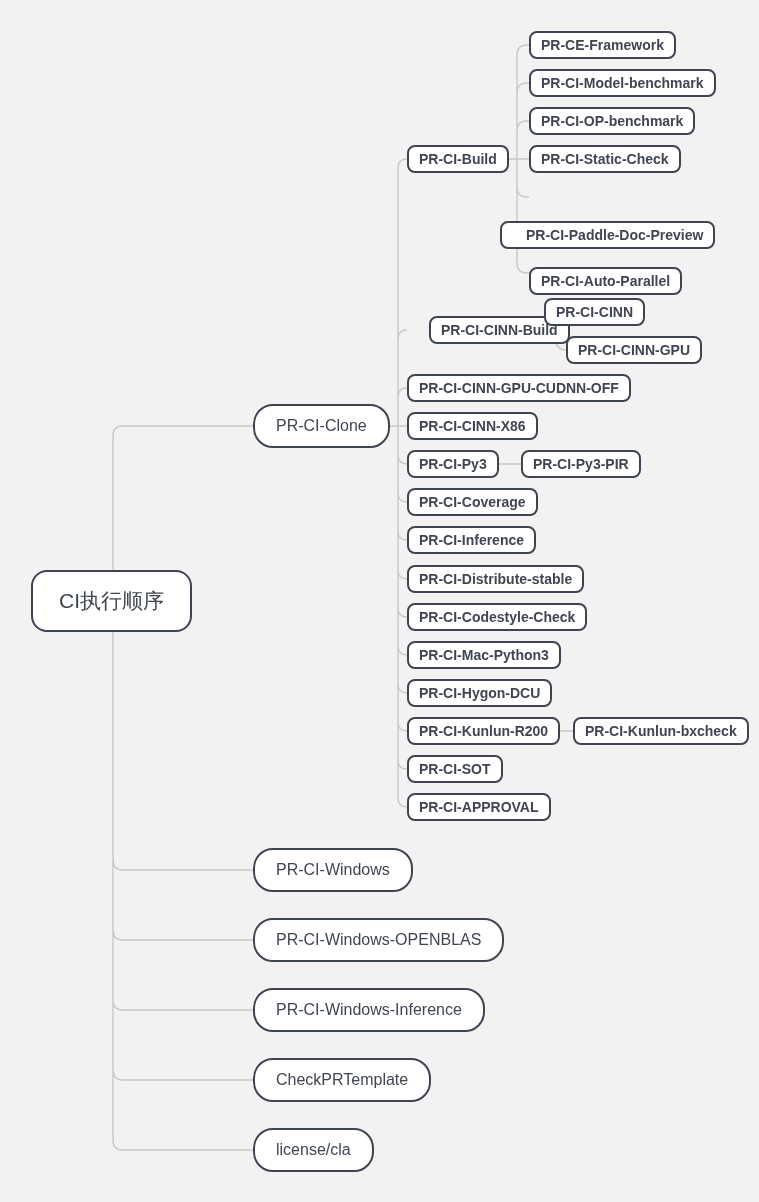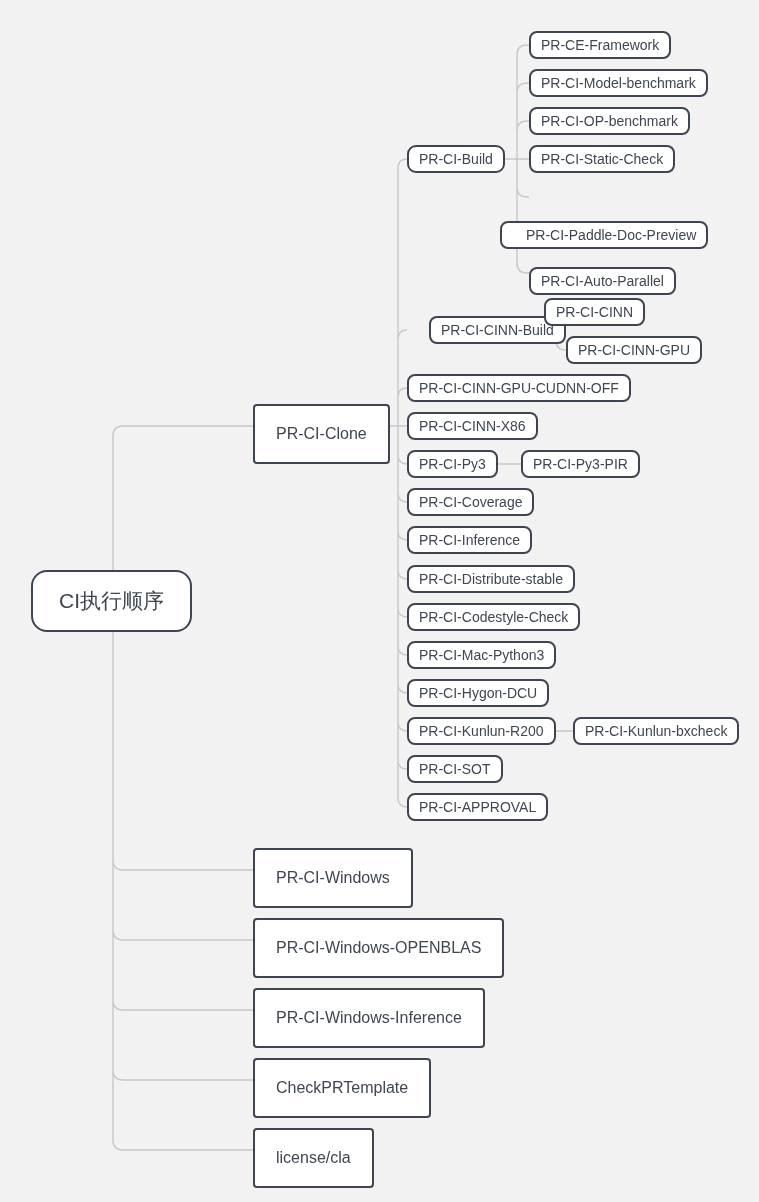--- a/index.html
+++ b/index.html
@@ -29,43 +29,44 @@
     color: var(--node-text, #3f4651);
     cursor: pointer;
   }
   .lvl0 {
     height: 62px;
     padding: 0 26px;
     font-size: 21px;
     border-radius: 16px;
   }
   .lvl1 {
-    height: 60px;
+    height: 44px;
     padding: 0 21px;
     font-size: 16px;
-    border-radius: 4px;
+    border-radius: 20px;
   }
   .lvl2 {
     height: 28px;
     padding: 0 10px;
     font-size: 14px;
     border-radius: 8px;
+    font-weight: bold;
   }
 </style>
 </head>
 <body>
 
 <div id="stage">
   <svg id="connectors" xmlns="http://www.w3.org/2000/svg" width="759" height="1202" viewBox="0 0 759 1202">
       <path d="M 113 570 L 113 436 M 113 436 Q 113 426 123 426 L 253 426 M 113 632 L 113 1140 M 113 860 Q 113 870 123 870 L 253 870 M 113 930 Q 113 940 123 940 L 253 940 M 113 1000 Q 113 1010 123 1010 L 253 1010 M 113 1070 Q 113 1080 123 1080 L 253 1080 M 113 1140 Q 113 1150 123 1150 L 253 1150 M 390 426 L 398 426 M 398 168 Q 398 159 407 159 L 407 159 M 398 339 Q 398 330 407 330 L 407 330 M 398 397 Q 398 388 407 388 L 407 388 M 398 426 L 407 426 M 398 455 Q 398 464 407 464 L 407 464 M 398 493 Q 398 502 407 502 L 407 502 M 398 531 Q 398 540 407 540 L 407 540 M 398 570 Q 398 579 407 579 L 407 579 M 398 608 Q 398 617 407 617 L 407 617 M 398 646 Q 398 655 407 655 L 407 655 M 398 684 Q 398 693 407 693 L 407 693 M 398 722 Q 398 731 407 731 L 407 731 M 398 760 Q 398 769 407 769 L 407 769 M 398 798 Q 398 807 407 807 L 407 807 M 398 168 L 398 798 M 505 159 L 517 159 M 517 55 Q 517 45 527 45 L 529 45 M 517 93 Q 517 83 527 83 L 529 83 M 517 131 Q 517 121 527 121 L 529 121 M 517 159 L 529 159 M 517 187 Q 517 197 527 197 L 529 197 M 517 225 Q 517 235 527 235 L 529 235 M 517 263 Q 517 273 527 273 L 529 273 M 517 55 L 517 263 M 544 330 L 556 330 M 556 322 Q 556 312 566 312 L 566 312 M 556 340 Q 556 350 566 350 L 566 350 M 556 322 L 556 340 M 498 464 L 521 464 M 521 464 L 521 464 M 556 731 L 573 731 M 573 731 L 573 731" fill="none" stroke="#c8c8c8" stroke-width="1.4"></path>
     </svg>
 
 <div class="node lvl0" style="left: 31px; top: 570px;">CI执行顺序</div>
     <div class="node lvl1" style="left: 253px; top: 404px;">PR-CI-Clone</div>
-    <div class="node lvl2" style="left: 407px; top: 145px; border-radius: 9px;">PR-CI-Build</div>
+    <div class="node lvl2" style="left: 407px; top: 145px;">PR-CI-Build</div>
     <div class="node lvl2" style="left: 529px; top: 31px;">PR-CE-Framework</div>
     <div class="node lvl2" style="left: 529px; top: 69px;">PR-CI-Model-benchmark</div>
     <div class="node lvl2" style="left: 529px; top: 107px;">PR-CI-OP-benchmark</div>
     <div class="node lvl2" style="left: 529px; top: 145px;">PR-CI-Static-Check</div>
     <div class="node lvl2" style="left: 500px; top: 221px; padding-left: 24px;">PR-CI-Paddle-Doc-Preview</div>
     <div class="node lvl2" style="left: 529px; top: 259px; margin-top: 8px;">PR-CI-Auto-Parallel</div>
     <div class="node lvl2" style="left: 429px; top: 316px;">PR-CI-CINN-Build</div>
     <div class="node lvl2" style="left: 544px; top: 298px; text-align: center;">PR-CI-CINN</div>
     <div class="node lvl2" style="left: 566px; top: 336px;">PR-CI-CINN-GPU</div>
     <div class="node lvl2" style="left: 407px; top: 374px;">PR-CI-CINN-GPU-CUDNN-OFF</div>

